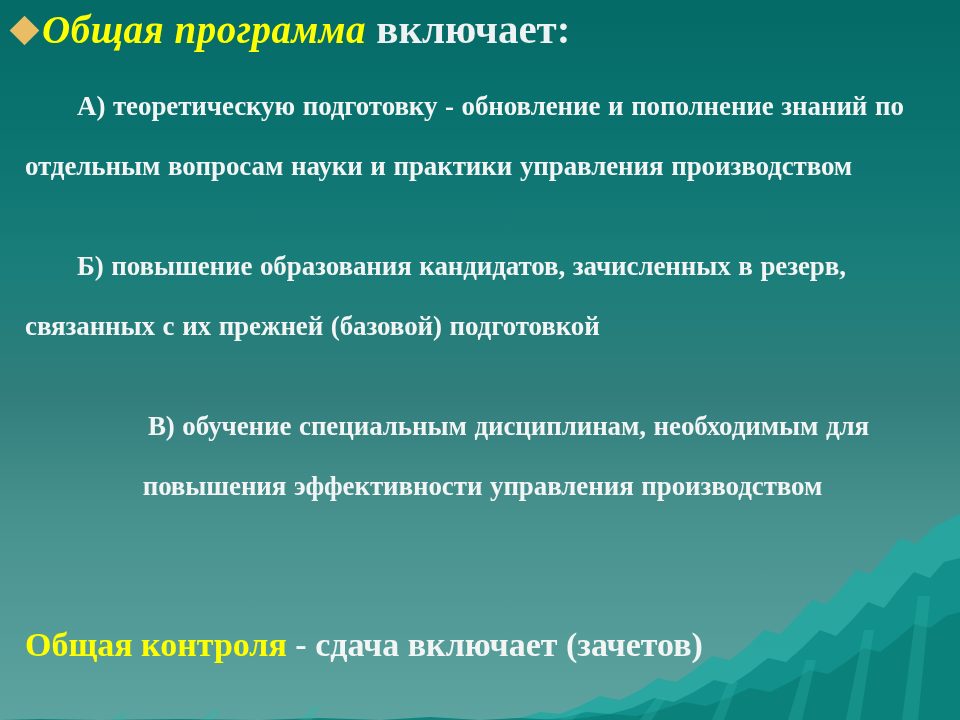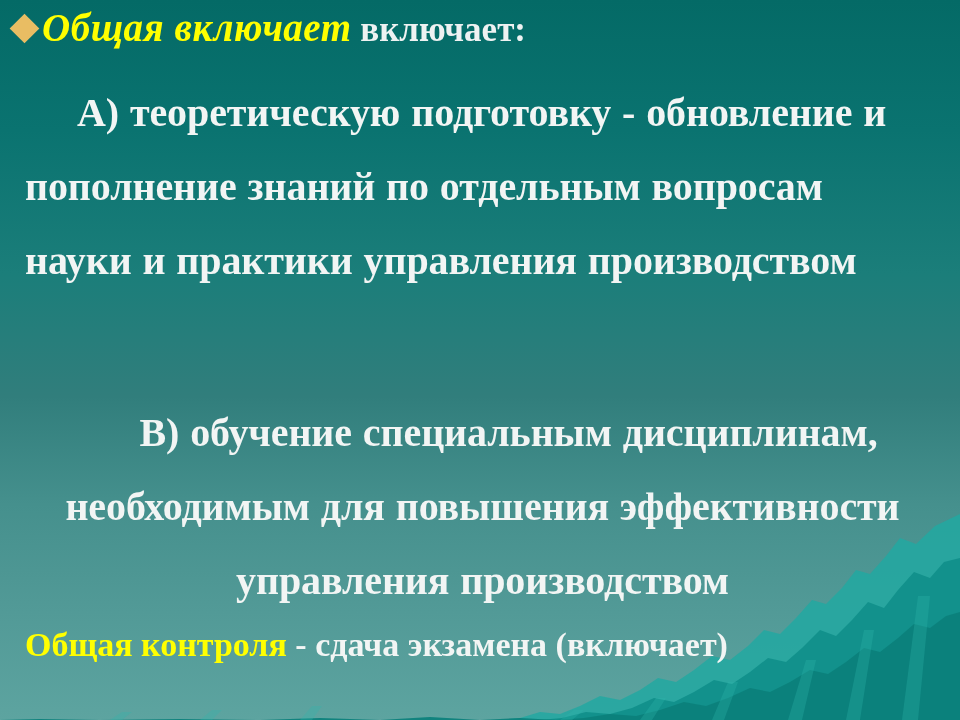--- a/index.html
+++ b/index.html
@@ -62,30 +62,30 @@
   .title-em {
     color: #ffff00;
     font-style: italic;
     font-weight: bold;
     letter-spacing: 0.5px;
   }
   .title-rest {
     color: #eef2f2;
     font-style: normal;
     font-weight: bold;
-    font-size: 35px;
+    font-size: 41px;
   }
   .para {
     position: absolute;
     left: 25px;
     width: 915px;
     color: #f2f5f4;
-    font-size: 40px;
+    font-size: 27px;
     font-weight: bold;
-    line-height: 74px;
+    line-height: 60px;
     text-indent: 52px;
     letter-spacing: -0.1px;
     word-spacing: 1px;
   }
   #para-a { top: 76px; }
   #para-b { top: 236px; }
   #para-v { top: 396px; text-align: center; }
 
   .footer-line {
     position: absolute;
@@ -138,26 +138,27 @@
       <path d="M560,220 L574,210 L584,210 L572,220 Z"></path>
       <path d="M300,220 L312,206 L322,206 L312,220 Z"></path>
       <path d="M200,220 L212,210 L222,210 L212,220 Z"></path>
       <path d="M110,220 L122,212 L132,212 L122,220 Z"></path>
     </g>
   </svg>
 
   <div id="content">
 
     <div class="title-line">
-      <span class="bullet-diamond"></span><span class="title-em">Общая включает</span><span class="title-rest"> включает:</span>
+      <span class="bullet-diamond"></span><span class="title-em">Общая программа</span><span class="title-rest"> включает:</span>
     </div>
 
     <div class="para" id="para-a">А)  теоретическую подготовку - обновление и пополнение знаний по отдельным вопросам науки и практики управления производством</div>
 
+    <div class="para" id="para-b">Б)  повышение образования кандидатов, зачисленных в резерв, связанных с их прежней (базовой) подготовкой</div>
 
     <div class="para" id="para-v">В)  обучение специальным дисциплинам, необходимым для повышения эффективности управления производством</div>
 
     <div class="footer-line">
-      <span class="footer-em">Общая контроля</span><span class="footer-rest"> - сдача экзамена (включает)</span>
+      <span class="footer-em">Общая контроля</span><span class="footer-rest"> - сдача включает (зачетов)</span>
     </div>
 
   </div>
 </div>
 
 </body></html>

